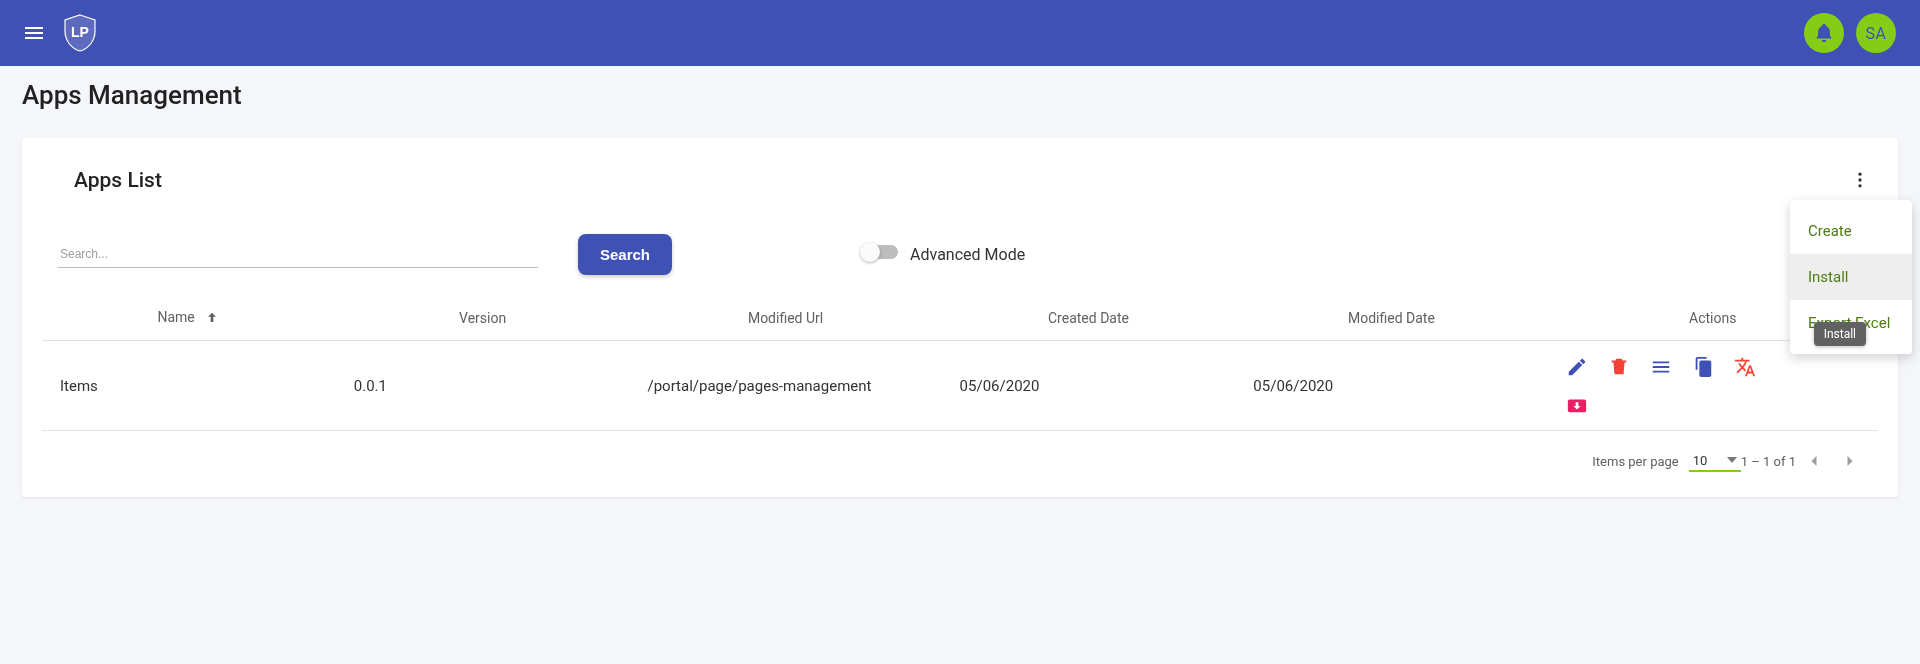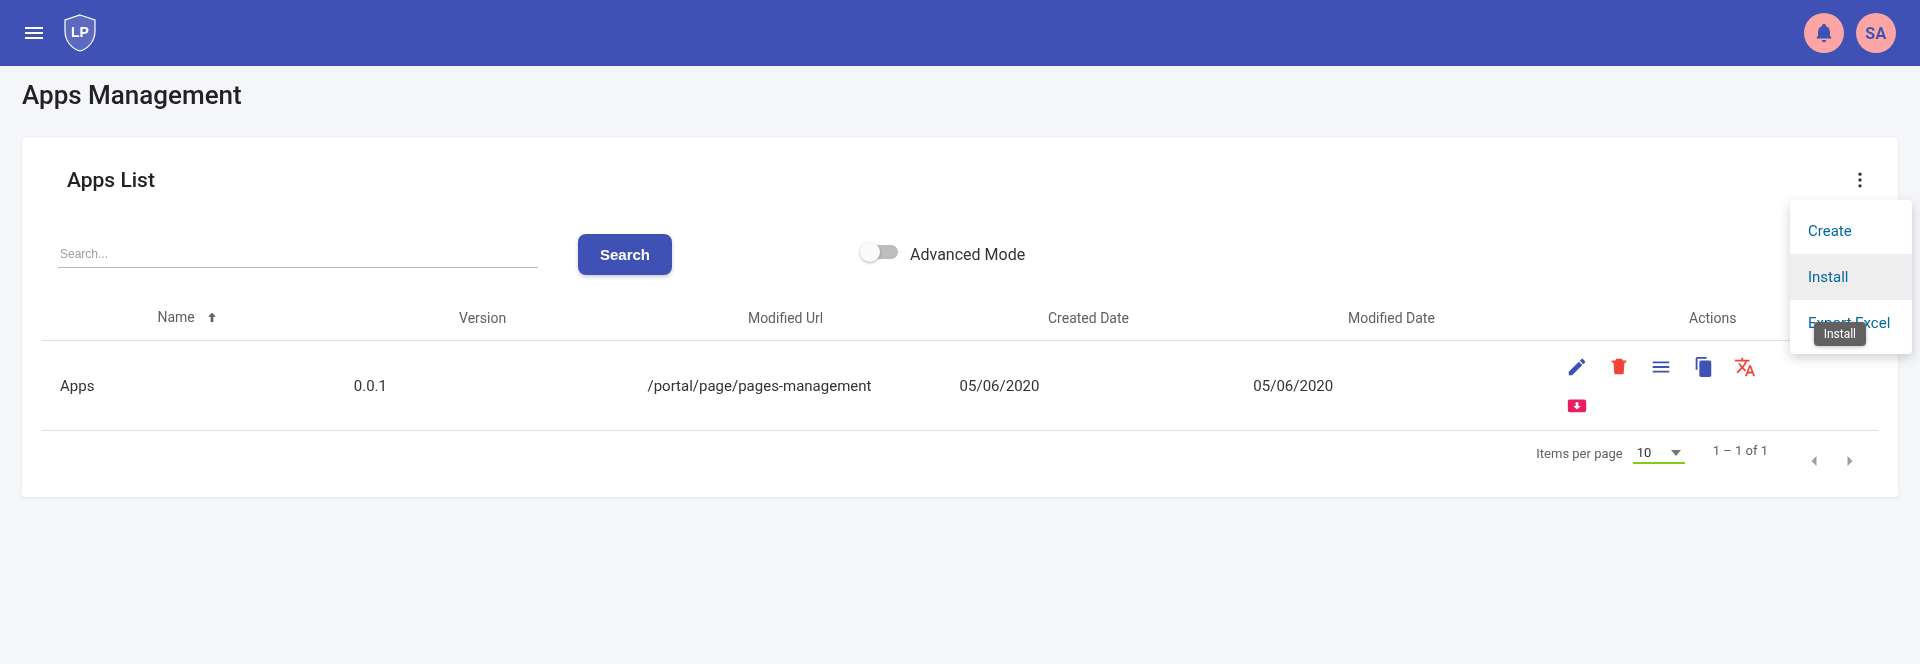--- a/index.html
+++ b/index.html
@@ -44,25 +44,25 @@
   }
   .logo-shield {
     width: 36px; height: 36px;
     margin-left: 4px;
     display:flex; align-items:center; justify-content:center;
   }
   .appbar-spacer { flex:1; }
   .appbar-circle {
     width: 40px; height: 40px;
     border-radius: 50%;
-    background: #fca5a5;
+    background: #84cc16;
     color: var(--primary);
     display:flex; align-items:center; justify-content:center;
     margin-left: 12px;
-    font-weight:700;
+    font-weight:400;
     cursor:pointer;
   }
   .appbar-circle.avatar { font-size: 16px; letter-spacing: 0.5px; }
   
   .page {
     padding: 14px 22px;
   }
   .page-title {
     font-size: 26px;
     font-weight: 500;
@@ -77,21 +77,21 @@
     position: relative;
   }
   .card-header {
     display:flex; align-items:center;
     margin-bottom: 36px;
   }
   .card-title {
     font-size: 21px;
     font-weight: 500;
     color:#222;
-    margin-left: 25px;
+    margin-left: 32px;
     text-align: right;
   }
   .more-btn {
     margin-left:auto;
     width: 36px; height: 36px;
     display:flex; align-items:center; justify-content:center;
     cursor:pointer;
     border-radius:50%;
   }
   
@@ -177,23 +177,22 @@
     max-width: 230px;
   }
   .action-icon {
     width: 24px; height: 24px;
     display:flex; align-items:center; justify-content:center;
     cursor:pointer;
   }
   
   .paginator {
     display:flex;
-    align-items:flex-start;
+    align-items:center;
     justify-content:flex-end;
-    gap: 28px;
     padding: 12px 10px 10px 10px;
     color: var(--text-muted);
     font-size: 13px;
   }
   .page-size {
     display:flex; align-items:center; gap:10px;
   }
   .page-size-select {
     display:flex; align-items:center;
     border-bottom:2px solid #84cc16;
@@ -217,21 +216,21 @@
     width: 122px;
     background:#fff;
     border-radius: 4px;
     box-shadow: 0 4px 12px rgba(0,0,0,0.18);
     padding: 8px 0;
     z-index: 10;
   }
   .menu-item {
     padding: 14px 18px;
     font-size: 15px;
-    color:#0369a1;
+    color:#4d7c0f;
     cursor:pointer;
   }
   .menu-item.hover { background: #EEEEEE; }
   
   .tooltip {
     position:absolute;
     top: 322px;
     right: 54px;
     background: #616161;
     color:#fff;
@@ -316,21 +315,21 @@
           </th>
           <th><span>Version</span></th>
           <th><span>Modified Url</span></th>
           <th><span>Created Date</span></th>
           <th><span>Modified Date</span></th>
           <th><span>Actions</span></th>
         </tr>
       </thead>
       <tbody>
         <tr>
-          <td>Apps</td>
+          <td>Items</td>
           <td>0.0.1</td>
           <td>/portal/page/pages-management</td>
           <td>05/06/2020</td>
           <td>05/06/2020</td>
           <td>
             <div class="actions-cell">
               <div class="action-icon">
                 <svg width="22" height="22" viewBox="0 0 24 24" fill="#3F51B5">
                     <path d="M3 17.25V21h3.75L17.81 9.94l-3.75-3.75L3 17.25zM20.71 7.04a1 1 0 0 0 0-1.41l-2.34-2.34a1 1 0 0 0-1.41 0l-1.83 1.83 3.75 3.75 1.83-1.83z"></path>
                   </svg>

